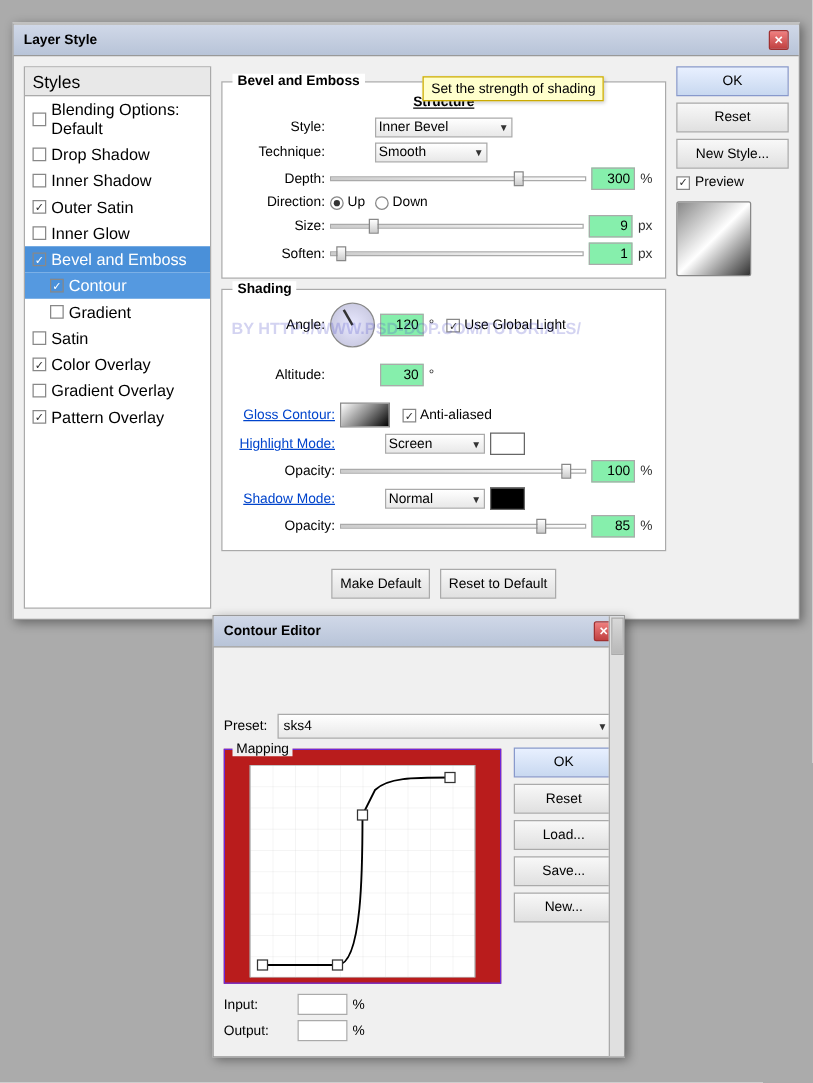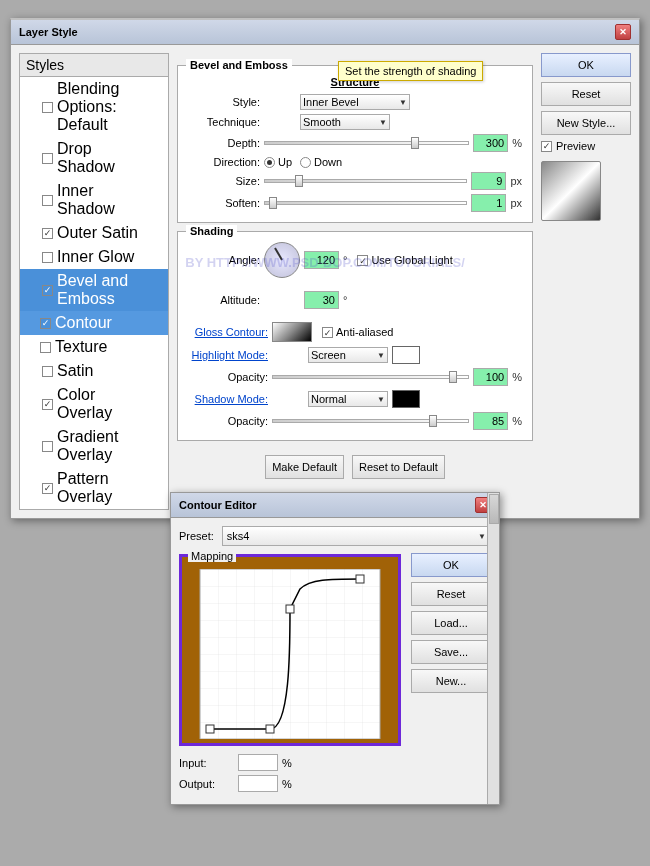--- a/index.html
+++ b/index.html
@@ -70,26 +70,26 @@
     }
 
     .left-panel-header {
       background: #e8e8e8;
       padding: 3px 6px;
       border-bottom: 1px solid #aaa;
       font-size: 14px;
     }
 
     .left-panel-item {
-      padding: 3px 22px;
+      padding: 3px 6px;
       display: flex;
       align-items: center;
       gap: 4px;
       cursor: pointer;
-      font-size: 16px;
+      font-size: 13px;
     }
 
     .left-panel-item.active {
       background: #4a90d9;
       color: white;
     }
 
     .left-panel-item.sub {
       padding-left: 20px;
     }
@@ -404,24 +404,24 @@
       background: linear-gradient(to bottom, #fff, #e8e8e8);
       display: flex;
       align-items: center;
       justify-content: space-between;
       padding: 0 4px;
       cursor: pointer;
       font-size: 11px;
     }
 
     .mapping-box {
-      border: 3px solid #6d28d9;
+      border: 1px solid #6d28d9;
       padding: 4px;
       margin-bottom: 8px;
-      background: #a16207;
+      background: #b91c1c;
       position: relative;
       text-align: center;
     }
 
     .mapping-title {
       font-size: 11px;
       position: absolute;
       top: -7px;
       left: 6px;
       background: #f0f0f0;
@@ -525,21 +525,21 @@
       <div class="left-panel-item active">
         <span class="checkbox-box checked-blue"></span>
         <span>Bevel and Emboss</span>
       </div>
       <div class="left-panel-item sub active">
         <span class="checkbox-box checked-blue"></span>
         <span>Contour</span>
       </div>
       <div class="left-panel-item sub">
         <span class="checkbox-box"></span>
-        <span>Texture</span>
+        <span>Gradient</span>
       </div>
       <div class="left-panel-item">
         <span class="checkbox-box"></span>
         <span>Satin</span>
       </div>
       <div class="left-panel-item">
         <span class="checkbox-box checked"></span>
         <span>Color Overlay</span>
       </div>
       <div class="left-panel-item">
@@ -709,21 +709,21 @@
 </div>
 
 <div class="watermark">BY HTTP://WWW.PSD-DOP.COM/TUTORIALS/</div>
 
 <div class="contour-dialog" style="position:absolute;">
   <div class="dialog-titlebar">
     <span class="dialog-title">Contour Editor</span>
     <div class="close-btn">✕</div>
   </div>
 
-  <div class="contour-body" style="position:relative;">
+  <div class="contour-body" style="position:relative;margin-top:45px;">
 
     <div class="preset-row">
       <span class="preset-label">Preset:</span>
       <div class="preset-select" style="width:140px;">
         <span>sks4</span>
         <span class="dropdown-arrow">▼</span>
       </div>
     </div>
 
     <div class="mapping-box" style="padding-top:12px; margin-right:90px;">

